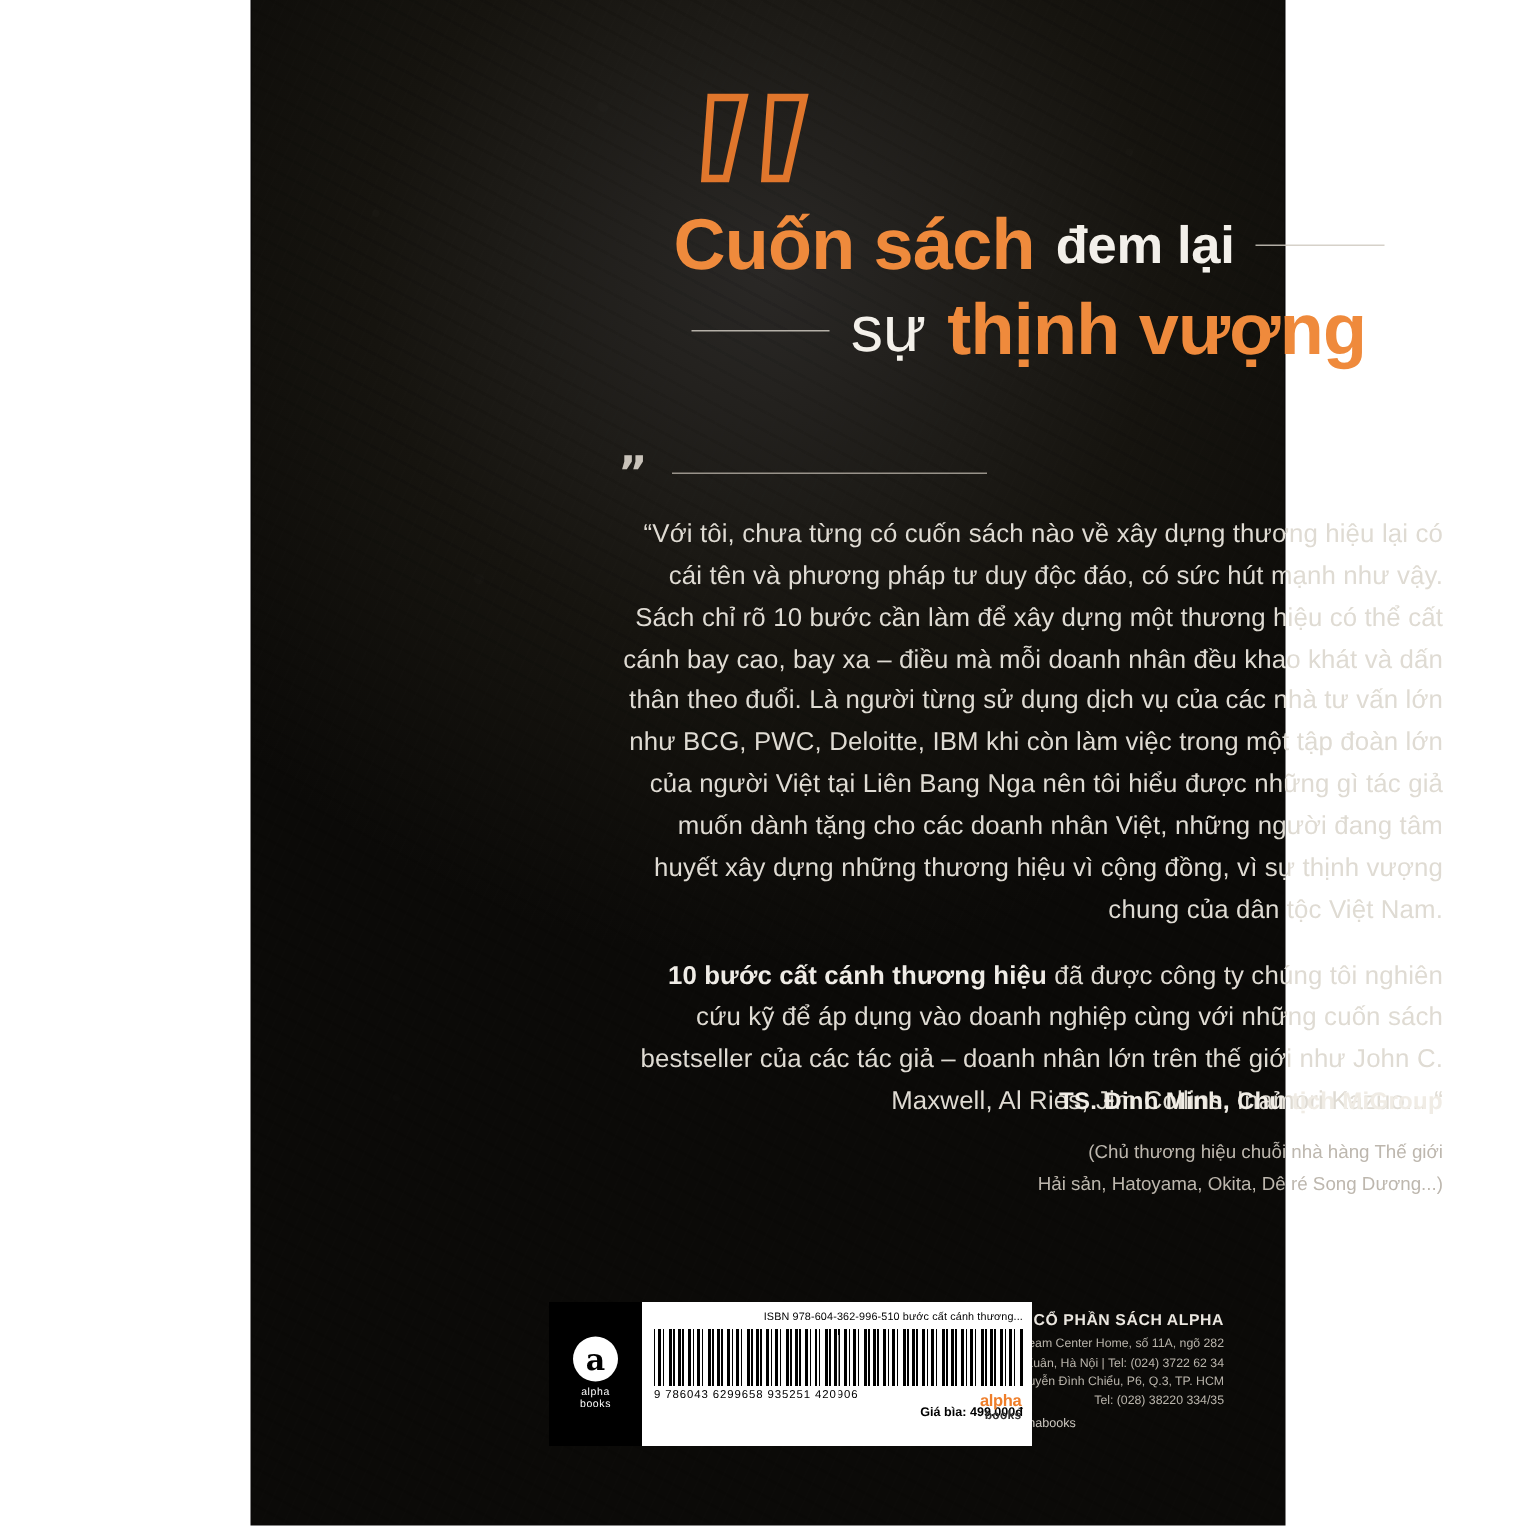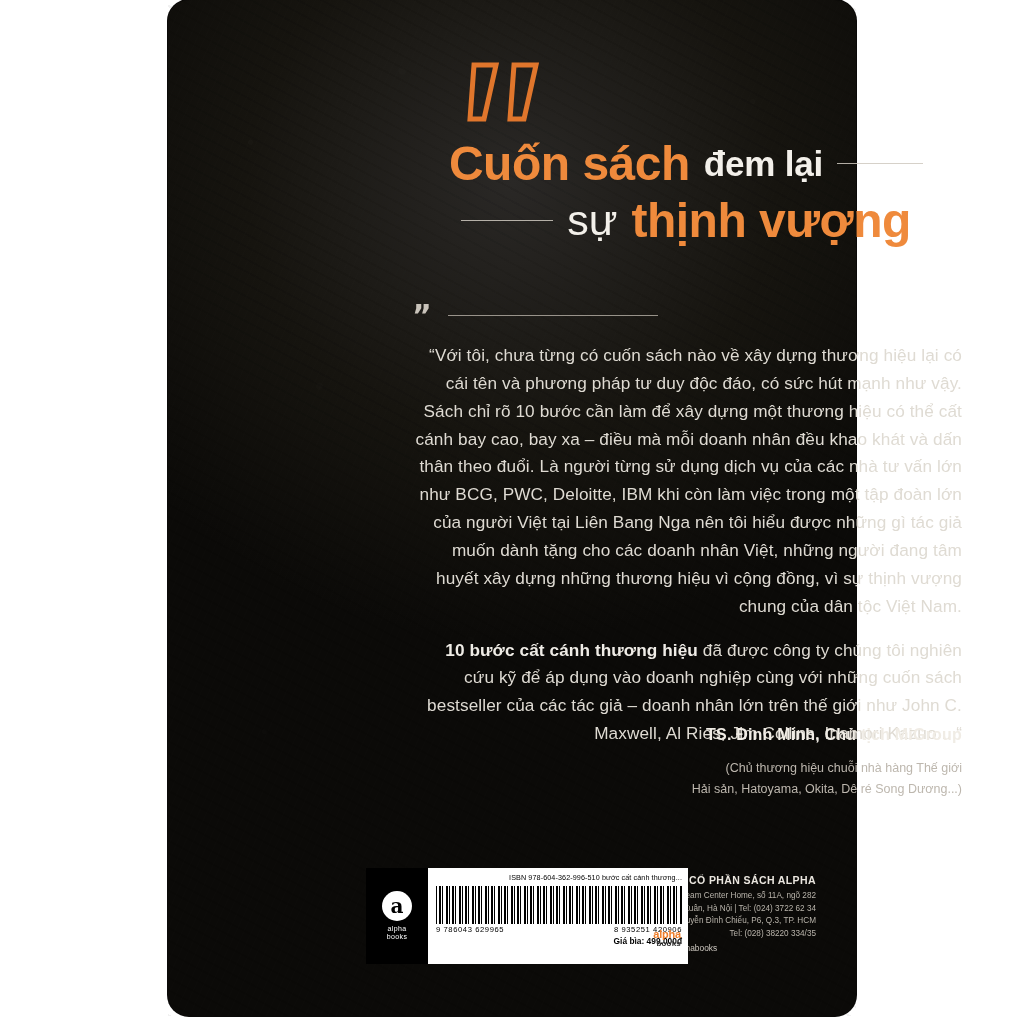--- a/index.html
+++ b/index.html
@@ -24,21 +24,20 @@
     position: absolute;
     left: 168px;
     top: 0px;
     width: 688px;
     height: 1016px;
     background:
       radial-gradient(ellipse 70% 45% at 50% 18%, #2a2826 0%, #16140f 55%, #0b0a08 100%),
       linear-gradient(180deg, #15130f 0%, #0a0908 100%);
     background-color: #100e0c;
     box-shadow: 0 0 0 1px #0a0908;
-    border-radius: 21px;
   }
 
   
   .texture {
     position: absolute;
     inset: 0;
     pointer-events: none;
     opacity: .38;
     background-image:
       radial-gradient(circle at 12% 14%, rgba(255,255,255,.045) 0 2px, transparent 3px),
@@ -311,21 +310,21 @@
   }
   .bars {
     height: 38px;
     margin: 2px 0 1px 0;
     background-image: repeating-linear-gradient(90deg,
       #000 0 1px, #fff 1px 3px, #000 3px 5px, #fff 5px 6px,
       #000 6px 7px, #fff 7px 10px, #000 10px 12px, #fff 12px 13px);
   }
   .bc-bottom {
     display: flex;
-    justify-content: space-between;
+    justify-content: flex-start;
     align-items: flex-end;
     font-size: 7.6px;
   }
   .bc-num { letter-spacing: .6px; }
   .bc-price { font-size: 8.4px; font-weight: 700; }
   .bc-split {
     position: absolute;
     left: 50%;
     top: 22px;
     bottom: 20px;

